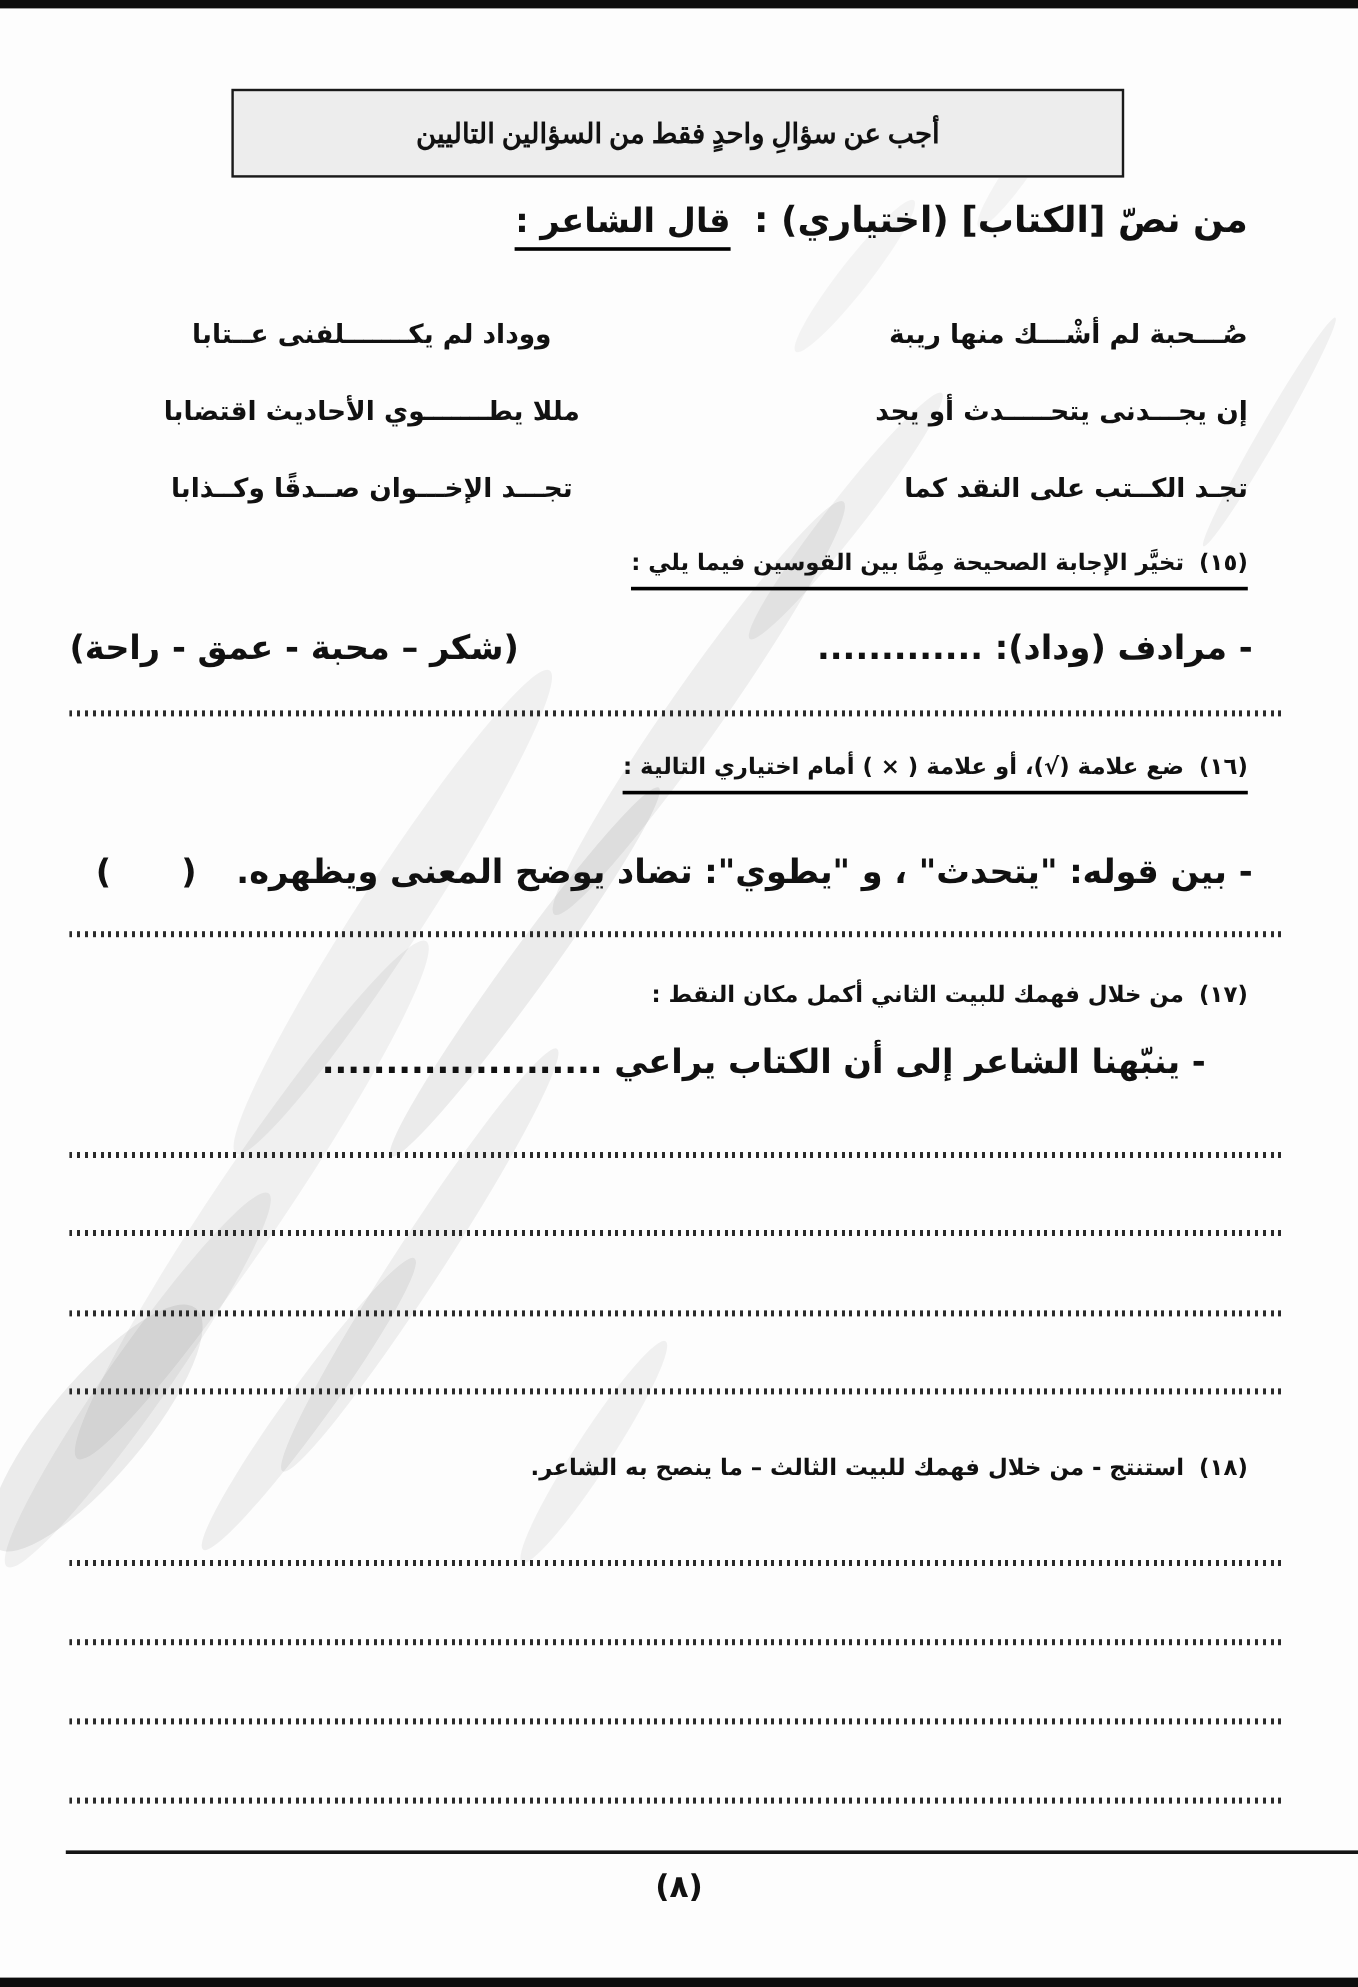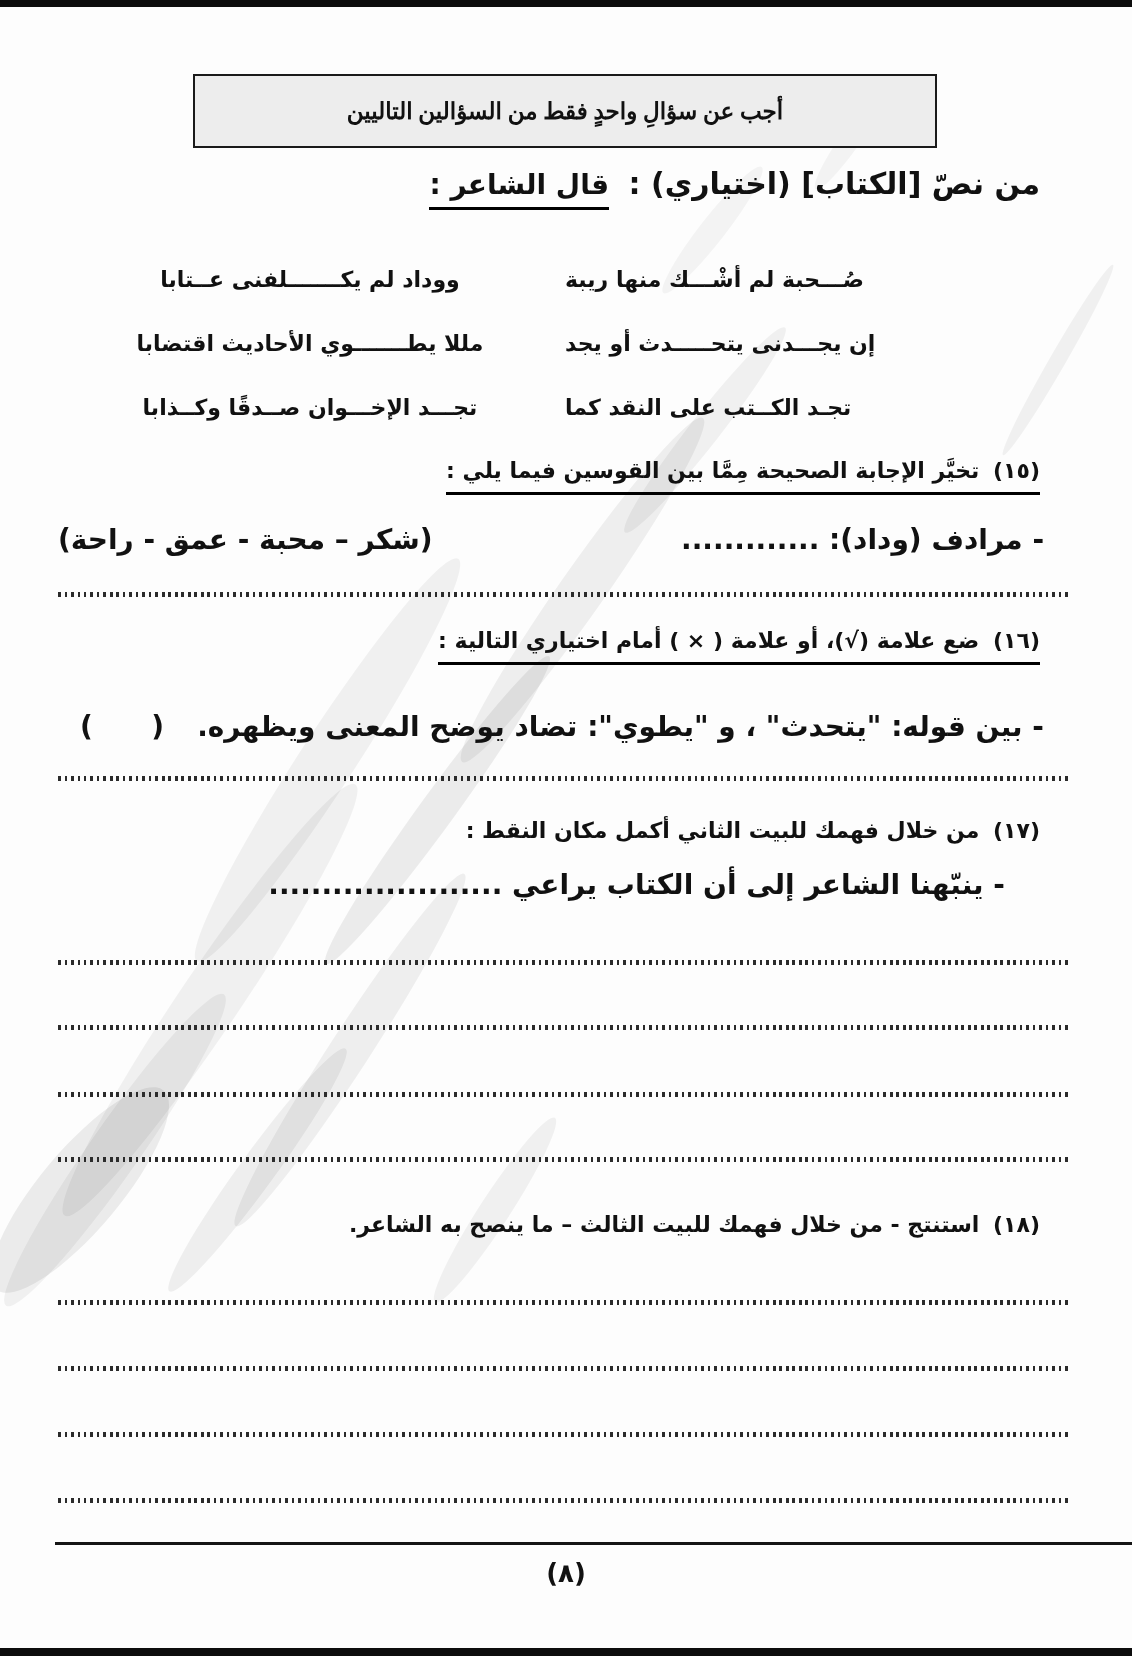--- a/index.html
+++ b/index.html
@@ -29,24 +29,24 @@
 
   .section-line{position:absolute;right:92px;top:166px;font-size:30px;white-space:nowrap;}
   .section-title{font-weight:bold;}
   .poet-intro{font-weight:600;font-size:28px;border-bottom:3px solid #000;padding-bottom:6px;margin-right:10px;}
 
   .poem-row{
     position:absolute;left:95px;width:945px;height:52px;
     display:flex;justify-content:space-between;align-items:center;
   }
   .hemistich{font-size:22px;font-weight:bold;white-space:nowrap;}
-  .hemistich.right{width:475px;text-align:left;}
+  .hemistich.right{width:475px;text-align:right;}
   .hemistich.left{width:430px;text-align:center;}
 
-  .q-heading{position:absolute;right:92px;font-size:22px;font-weight:bold;white-space:nowrap;}
+  .q-heading{position:absolute;right:92px;font-size:19px;font-weight:bold;white-space:nowrap;}
   .q-heading.underlined{border-bottom:3px solid #000;padding-bottom:9px;}
   .q-heading .q-num{margin-left:6px;}
 
   .q-row{
     position:absolute;display:flex;justify-content:space-between;align-items:baseline;
     font-size:28px;font-weight:bold;white-space:nowrap;
   }
   .q15-row{right:88px;left:58px;top:523px;}
   .q16-row{right:88px;left:80px;top:710px;}
   .q17-item{position:absolute;right:127px;top:868px;font-size:28px;font-weight:bold;white-space:nowrap;}

